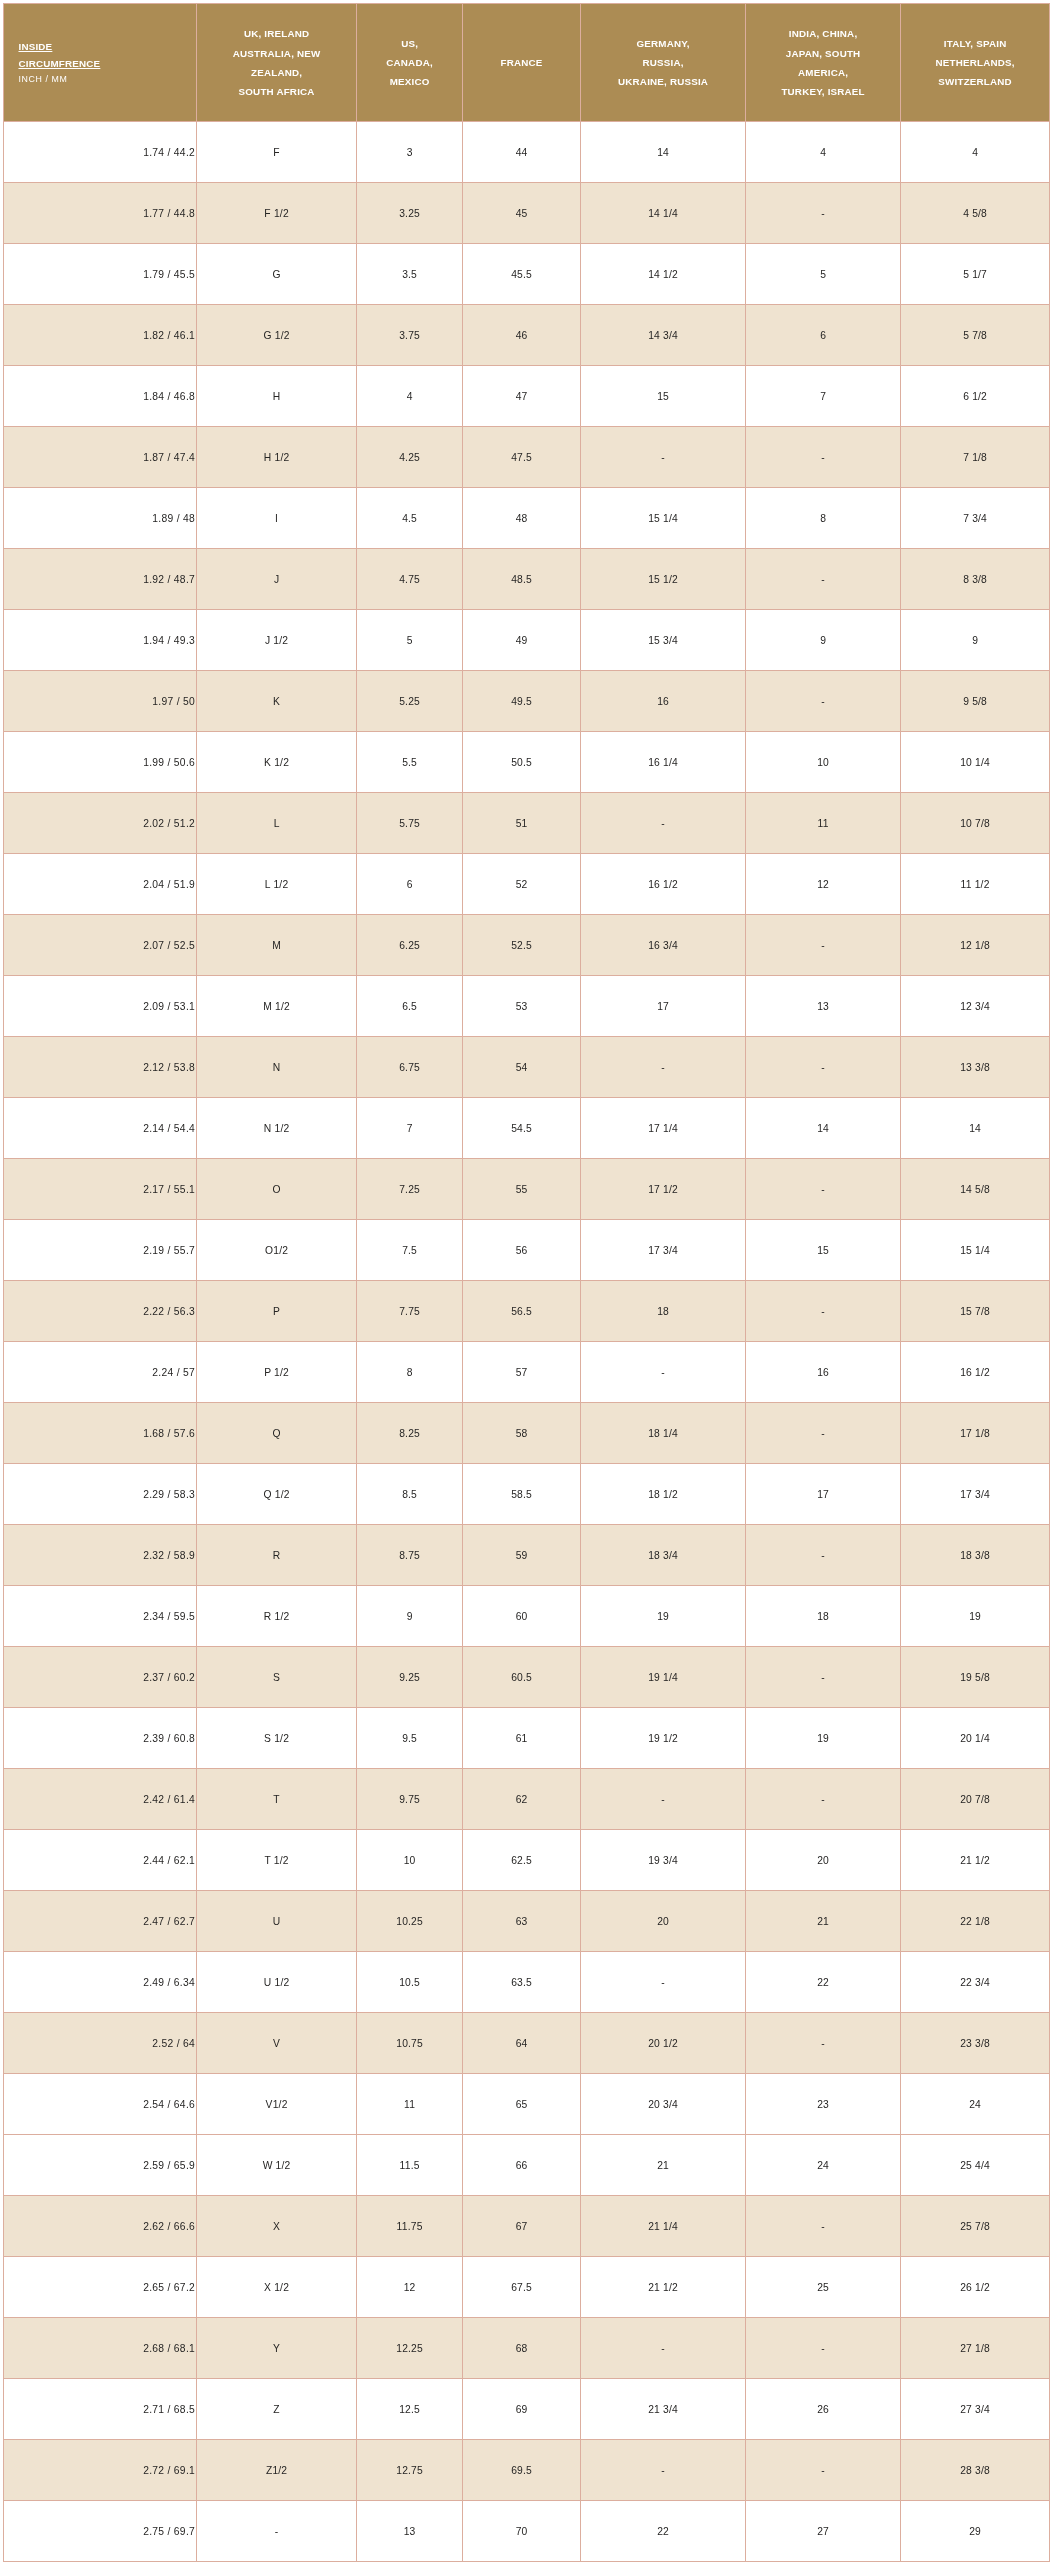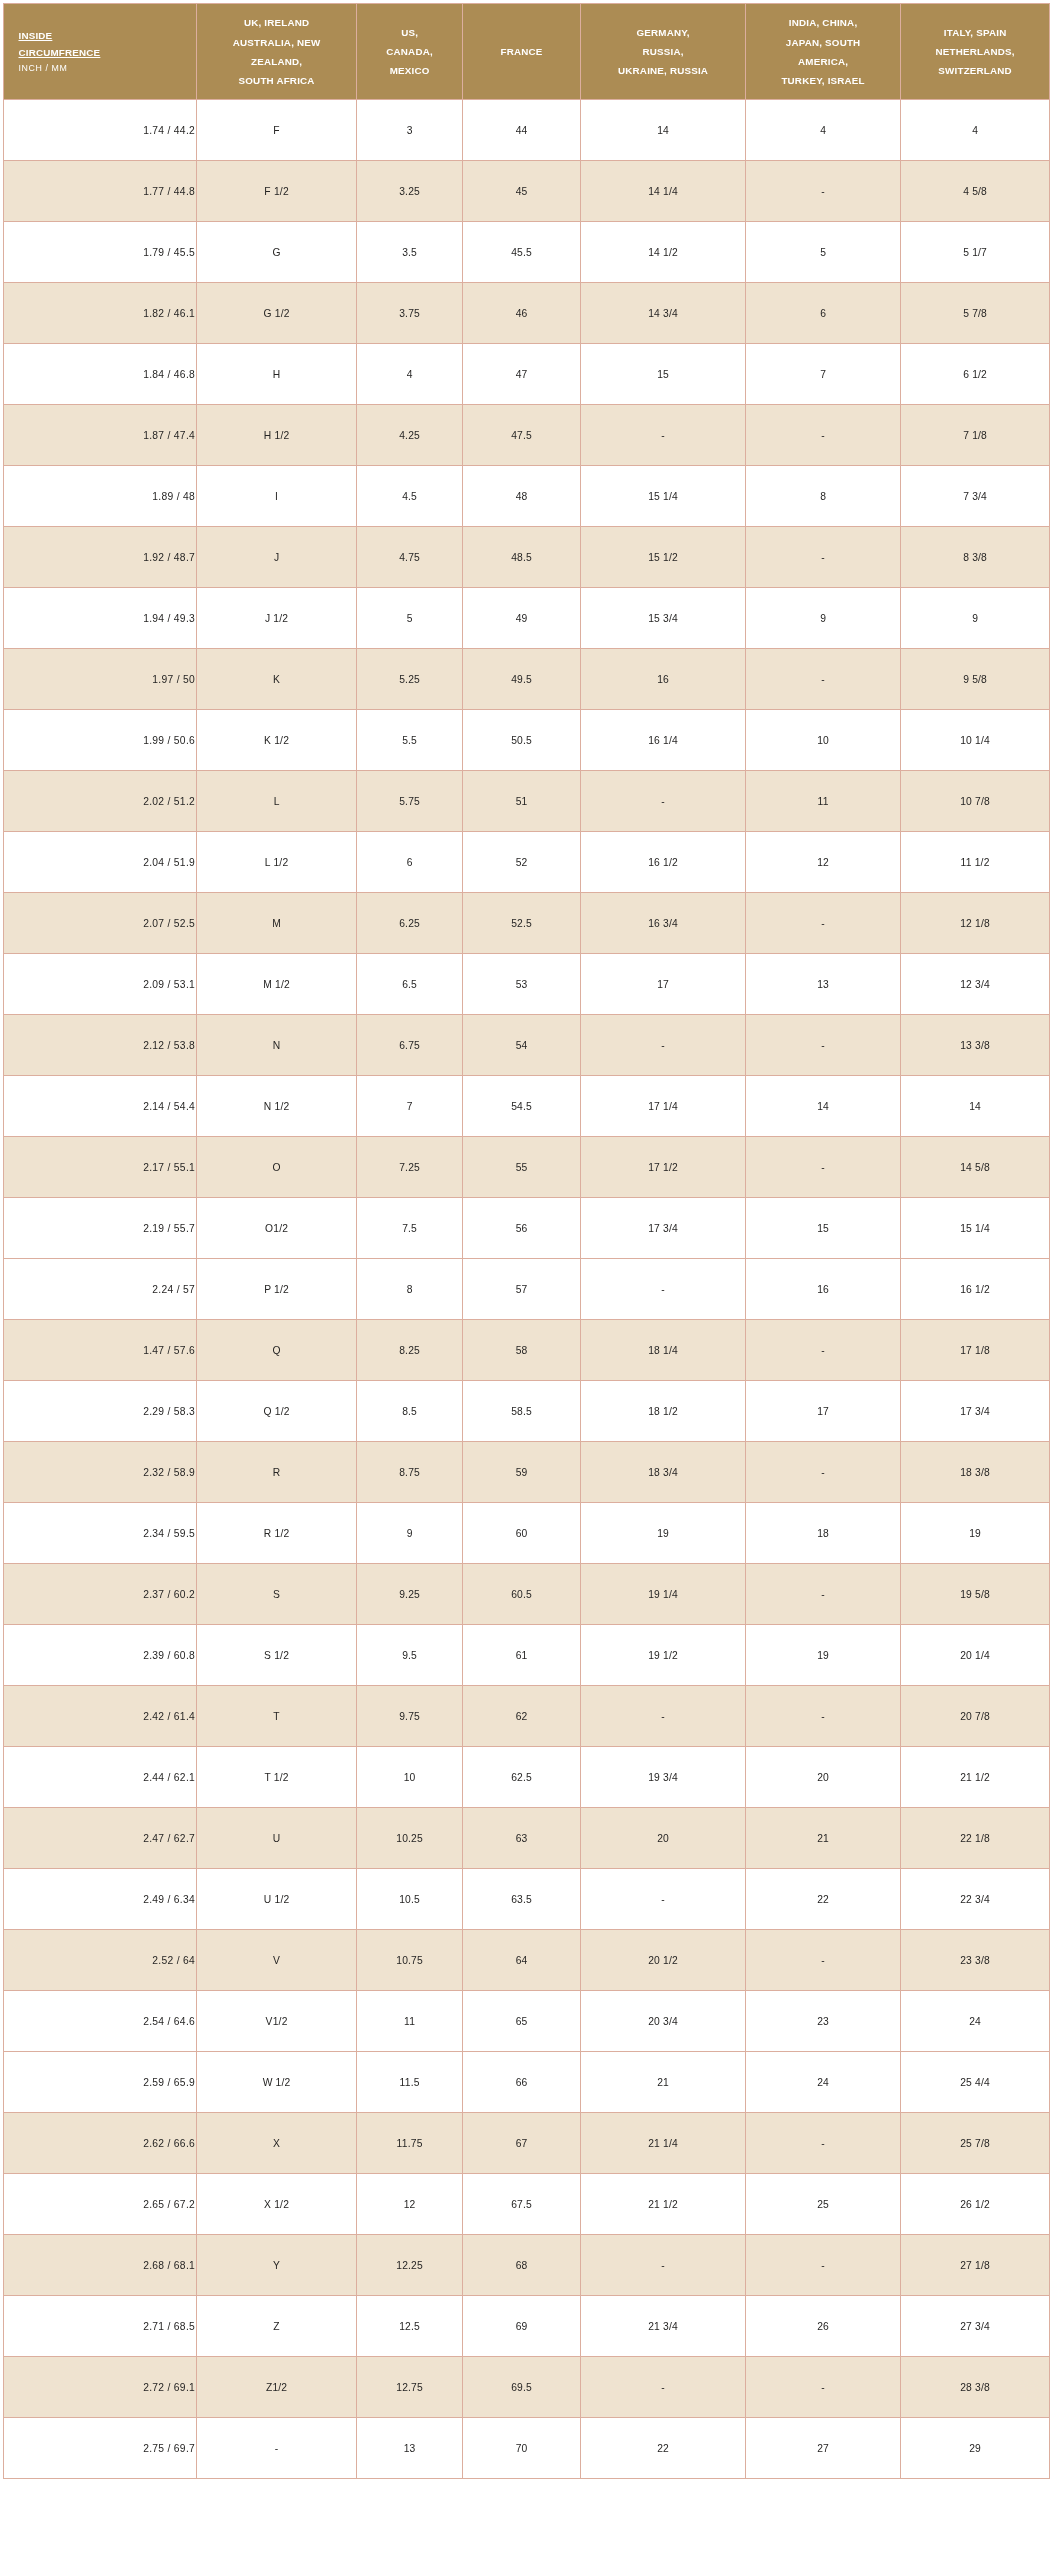--- a/index.html
+++ b/index.html
@@ -31,21 +31,21 @@
   col.c5 { width: 155px; }
   col.c6 { width: 149px; }
 
   
   thead th {
     background: #AC8C54;
     color: #ffffff;
     border: 1px solid #DCAE9E;
     vertical-align: middle;
     padding: 7.2px 5.2px;
-    height: 96px;
+    height: 118px;
     box-sizing: border-box;
   }
   thead th.first-col {
     text-align: left;
     padding-left: 14.4px;
   }
   thead th.other-col {
     text-align: center;
   }
   .hdr-strong {
@@ -310,31 +310,40 @@
       </tr>
       <tr class="odd">
         <td class="first-col">2.19  /  55.7</td>
         <td>O1/2</td>
         <td>7.5</td>
         <td>56</td>
         <td>17 3/4</td>
         <td>15</td>
         <td>15 1/4</td>
       </tr>
+      <tr class="even">
+        <td class="first-col">2.22  /  56.3</td>
+        <td>P</td>
+        <td>7.75</td>
+        <td>56.5</td>
+        <td>18</td>
+        <td>-</td>
+        <td>15 7/8</td>
+      </tr>
       <tr class="odd">
         <td class="first-col">2.24  /  57</td>
         <td>P 1/2</td>
         <td>8</td>
         <td>57</td>
         <td>-</td>
         <td>16</td>
         <td>16 1/2</td>
       </tr>
       <tr class="even">
-        <td class="first-col">1.47  /  57.6</td>
+        <td class="first-col">1.68  /  57.6</td>
         <td>Q</td>
         <td>8.25</td>
         <td>58</td>
         <td>18 1/4</td>
         <td>-</td>
         <td>17 1/8</td>
       </tr>
       <tr class="odd">
         <td class="first-col">2.29  /  58.3</td>
         <td>Q 1/2</td>

